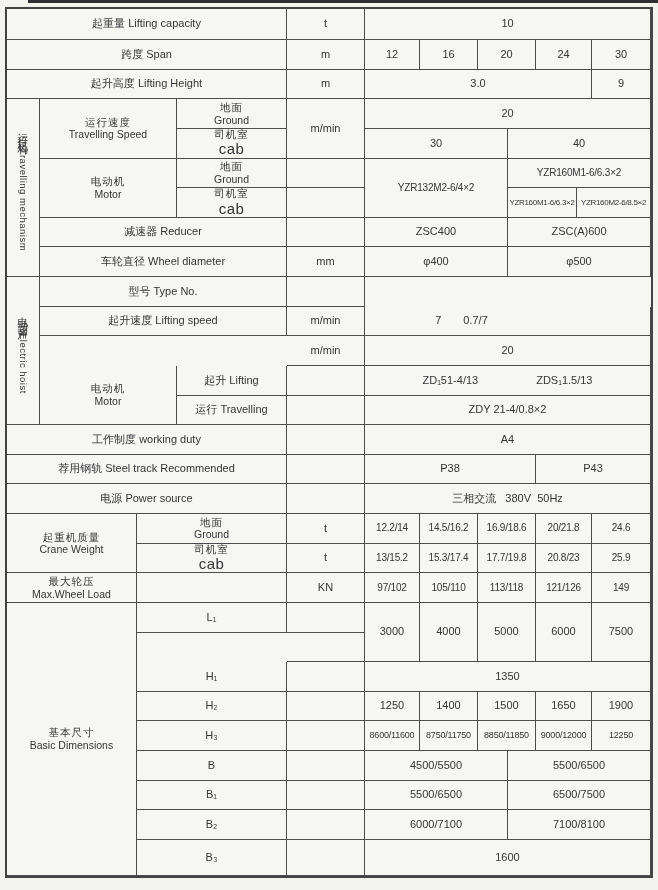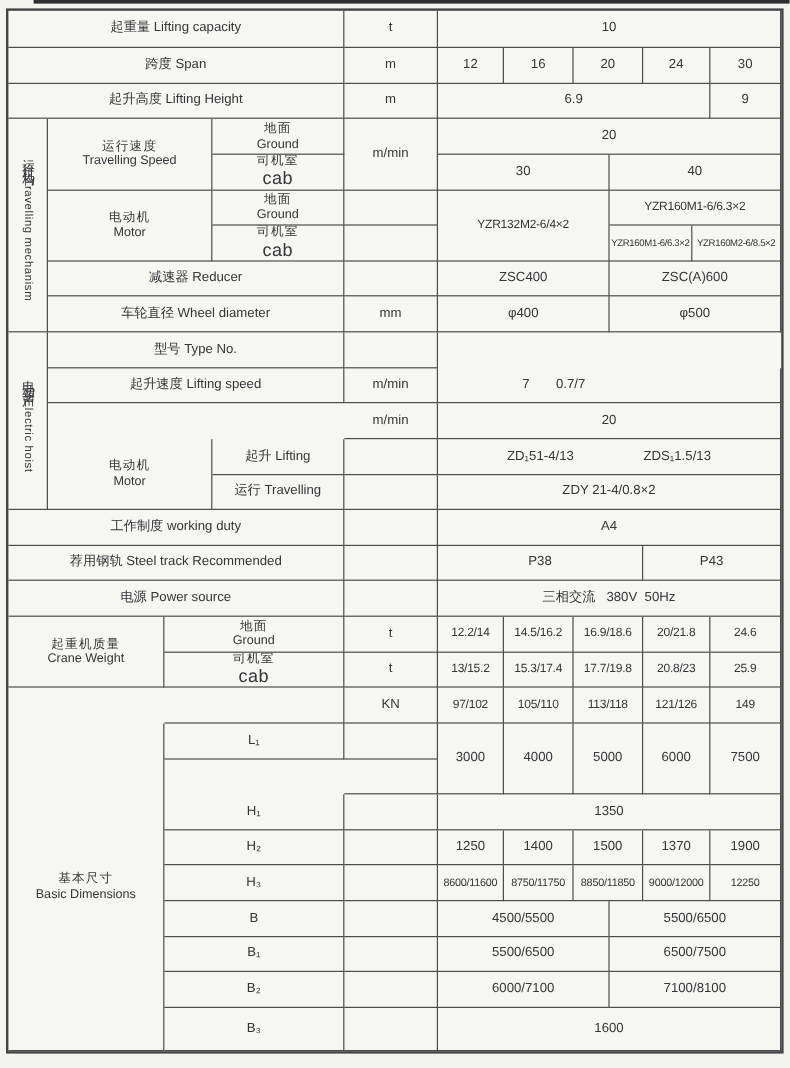--- a/index.html
+++ b/index.html
@@ -60,21 +60,21 @@
   <div class="c" style="grid-area:2/1/3/5">跨度 Span</div>
   <div class="c" style="grid-area:2/5/3/6">m</div>
   <div class="c v" style="grid-area:2/6/3/7">12</div>
   <div class="c v" style="grid-area:2/7/3/8">16</div>
   <div class="c v" style="grid-area:2/8/3/10">20</div>
   <div class="c v" style="grid-area:2/10/3/12">24</div>
   <div class="c v" style="grid-area:2/12/3/13">30</div>
 
   <div class="c" style="grid-area:3/1/4/5">起升高度 Lifting Height</div>
   <div class="c" style="grid-area:3/5/4/6">m</div>
-  <div class="c v" style="grid-area:3/6/4/12">6.9</div>
+  <div class="c v" style="grid-area:3/6/4/12">3.0</div>
   <div class="c v" style="grid-area:3/12/4/13">9</div>
 
   <div class="c band" style="grid-area:4/1/10/2">
     <span class="zh-vert">运行机构</span>
     <span class="en-vert">Travelling mechanism</span>
   </div>
 
   <div class="c dual" style="grid-area:4/2/6/4">
     <span class="zh">运行速度</span>
     <span class="en">Travelling Speed</span>
@@ -184,20 +184,24 @@
   <div class="c v f10" style="grid-area:18/7/19/8">14.5/16.2</div>
   <div class="c v f10" style="grid-area:18/8/19/10">16.9/18.6</div>
   <div class="c v f10" style="grid-area:18/10/19/12">20/21.8</div>
   <div class="c v f10" style="grid-area:18/12/19/13">24.6</div>
   <div class="c v f10" style="grid-area:19/6/20/7">13/15.2</div>
   <div class="c v f10" style="grid-area:19/7/20/8">15.3/17.4</div>
   <div class="c v f10" style="grid-area:19/8/20/10">17.7/19.8</div>
   <div class="c v f10" style="grid-area:19/10/20/12">20.8/23</div>
   <div class="c v f10" style="grid-area:19/12/20/13">25.9</div>
 
+  <div class="c dual" style="grid-area:20/1/21/3">
+    <span class="zh">最大轮压</span>
+    <span class="en">Max.Wheel Load</span>
+  </div>
   <div class="c" style="grid-area:20/3/21/5"></div>
   <div class="c" style="grid-area:20/5/21/6">KN</div>
   <div class="c v f10" style="grid-area:20/6/21/7">97/102</div>
   <div class="c v f10" style="grid-area:20/7/21/8">105/110</div>
   <div class="c v f10" style="grid-area:20/8/21/10">113/118</div>
   <div class="c v f10" style="grid-area:20/10/21/12">121/126</div>
   <div class="c v f10" style="grid-area:20/12/21/13">149</div>
 
   <div class="c dual" style="grid-area:21/1/30/3">
     <span class="zh">基本尺寸</span>
@@ -225,21 +229,21 @@
   <div class="c v" style="grid-area:21/7/23/8">4000</div>
   <div class="c v" style="grid-area:21/8/23/10">5000</div>
   <div class="c v" style="grid-area:21/10/23/12">6000</div>
   <div class="c v" style="grid-area:21/12/23/13">7500</div>
 
   <div class="c v" style="grid-area:23/6/24/13">1350</div>
 
   <div class="c v" style="grid-area:24/6/25/7">1250</div>
   <div class="c v" style="grid-area:24/7/25/8">1400</div>
   <div class="c v" style="grid-area:24/8/25/10">1500</div>
-  <div class="c v" style="grid-area:24/10/25/12">1370</div>
+  <div class="c v" style="grid-area:24/10/25/12">1650</div>
   <div class="c v" style="grid-area:24/12/25/13">1900</div>
 
   <div class="c v sm9" style="grid-area:25/6/26/7">8600/11600</div>
   <div class="c v sm9" style="grid-area:25/7/26/8">8750/11750</div>
   <div class="c v sm9" style="grid-area:25/8/26/10">8850/11850</div>
   <div class="c v sm9" style="grid-area:25/10/26/12">9000/12000</div>
   <div class="c v sm9" style="grid-area:25/12/26/13">12250</div>
 
   <div class="c v" style="grid-area:26/6/27/9">4500/5500</div>
   <div class="c v" style="grid-area:26/9/27/13">5500/6500</div>

